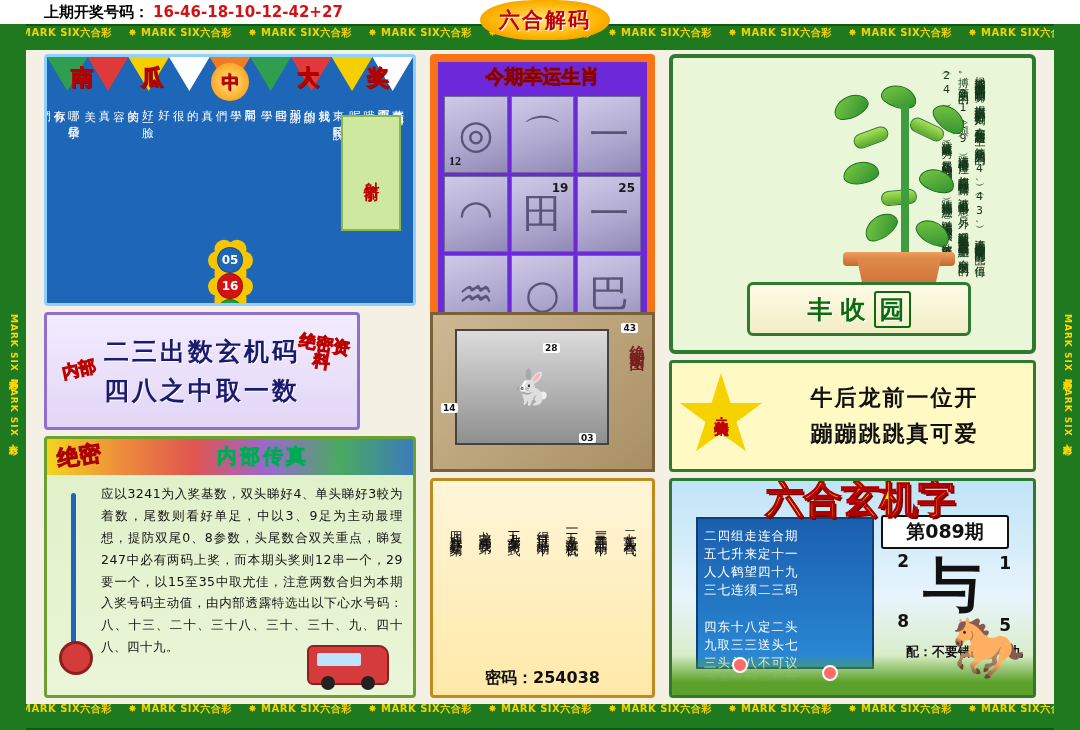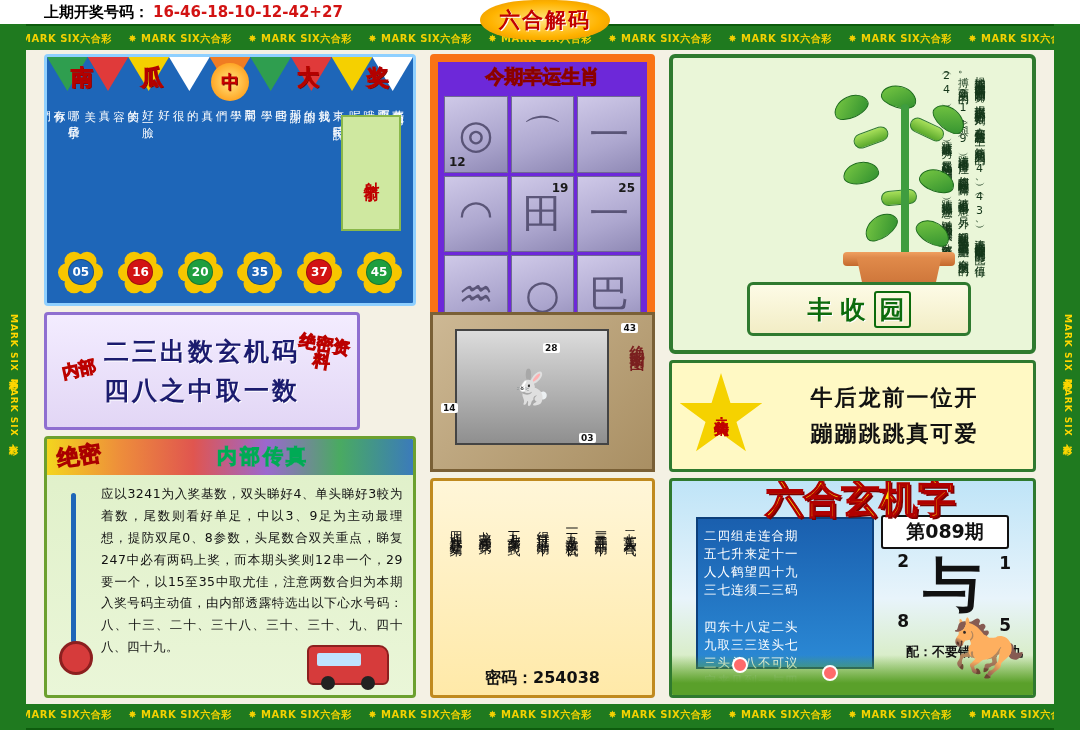--- a/index.html
+++ b/index.html
@@ -13,21 +13,21 @@
   .page{
     position:absolute;left:0;top:0;width:1080px;height:730px;
     background:#f2efe6;
     overflow:hidden;
   }
   
   .frame-top,.frame-bottom{
     position:absolute;left:0;width:1080px;height:26px;
     background:#1f7a1f;
     color:#ffd700;font-size:10px;font-weight:bold;
-    display:flex;align-items:center;justify-content:space-around;
+    display:flex;align-items:flex-start;justify-content:space-around;
     letter-spacing:0.5px;white-space:nowrap;overflow:hidden;
     border-top:2px solid #0d5c0d;border-bottom:2px solid #0d5c0d;
   }
   .frame-top{top:24px;}
   .frame-bottom{bottom:0;}
   .frame-left,.frame-right{
     position:absolute;top:24px;width:26px;height:706px;
     background:#1f7a1f;color:#ffd700;font-size:9px;font-weight:bold;
     display:flex;align-items:center;justify-content:center;
     writing-mode:vertical-rl;letter-spacing:1px;overflow:hidden;
@@ -119,21 +119,21 @@
   .poem-box{
     position:absolute;right:12px;top:58px;width:56px;height:112px;
     background:#cfe8a0;border:2px solid #8ab84a;
     writing-mode:vertical-rl;text-orientation:upright;
     font-size:16px;font-weight:bold;color:#c00000;
     display:flex;align-items:center;justify-content:center;
     letter-spacing:3px;
   }
   .flowers{
     position:absolute;left:4px;right:4px;bottom:6px;height:50px;
-    display:flex;justify-content:space-around;align-items:center;
+    display:flex;justify-content:space-around;align-items:center;flex-direction:column;
   }
   .flower{
     width:44px;height:44px;position:relative;
     display:flex;align-items:center;justify-content:center;
   }
   .petals{position:absolute;inset:0;}
   .petals span{
     position:absolute;width:19px;height:19px;border-radius:50%;
     background:#f7c600;
     left:50%;top:50%;margin:-9.5px;
@@ -163,21 +163,21 @@
   }
   .zcell{
     background:linear-gradient(160deg,#cfc9e8,#ada7cf 60%,#8f89b5);
     border:1px solid #6f6a92;
     position:relative;
     overflow:hidden;
   }
   .zcell .znum{
     position:absolute;font-size:12px;font-weight:bold;color:#1a1a1a;
   }
-  .zcell .znum.bl{left:4px;bottom:3px;}
+  .zcell .znum.bl{left:4px;bottom:3px;font-family:Liberation Serif, serif;}
   .zcell .znum.tr{right:5px;top:4px;}
   .zcell .znum.br{right:5px;bottom:3px;}
   .zanimal{
     position:absolute;inset:0;display:flex;align-items:center;justify-content:center;
     font-size:40px;color:#4b4668;opacity:.85;
   }
 
   
   .commentary{
     left:643px;top:4px;width:367px;height:300px;

